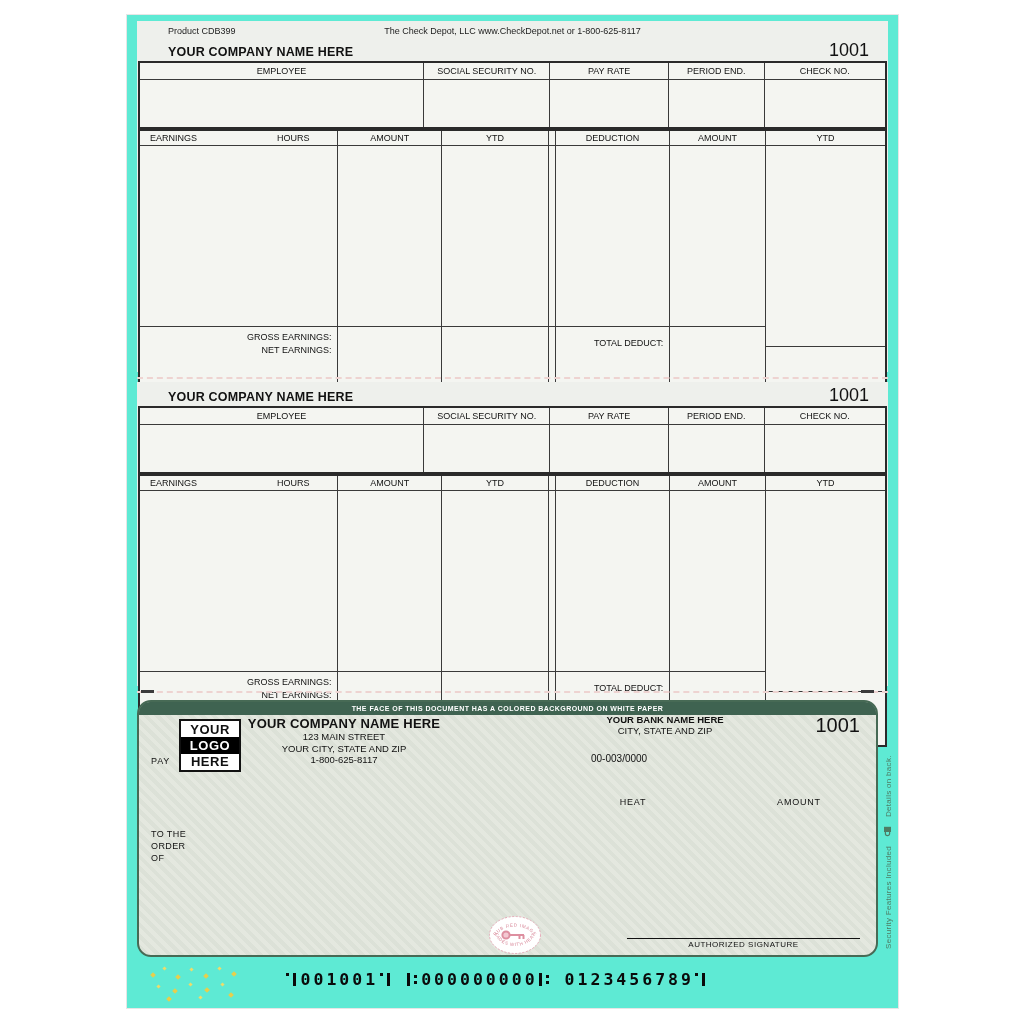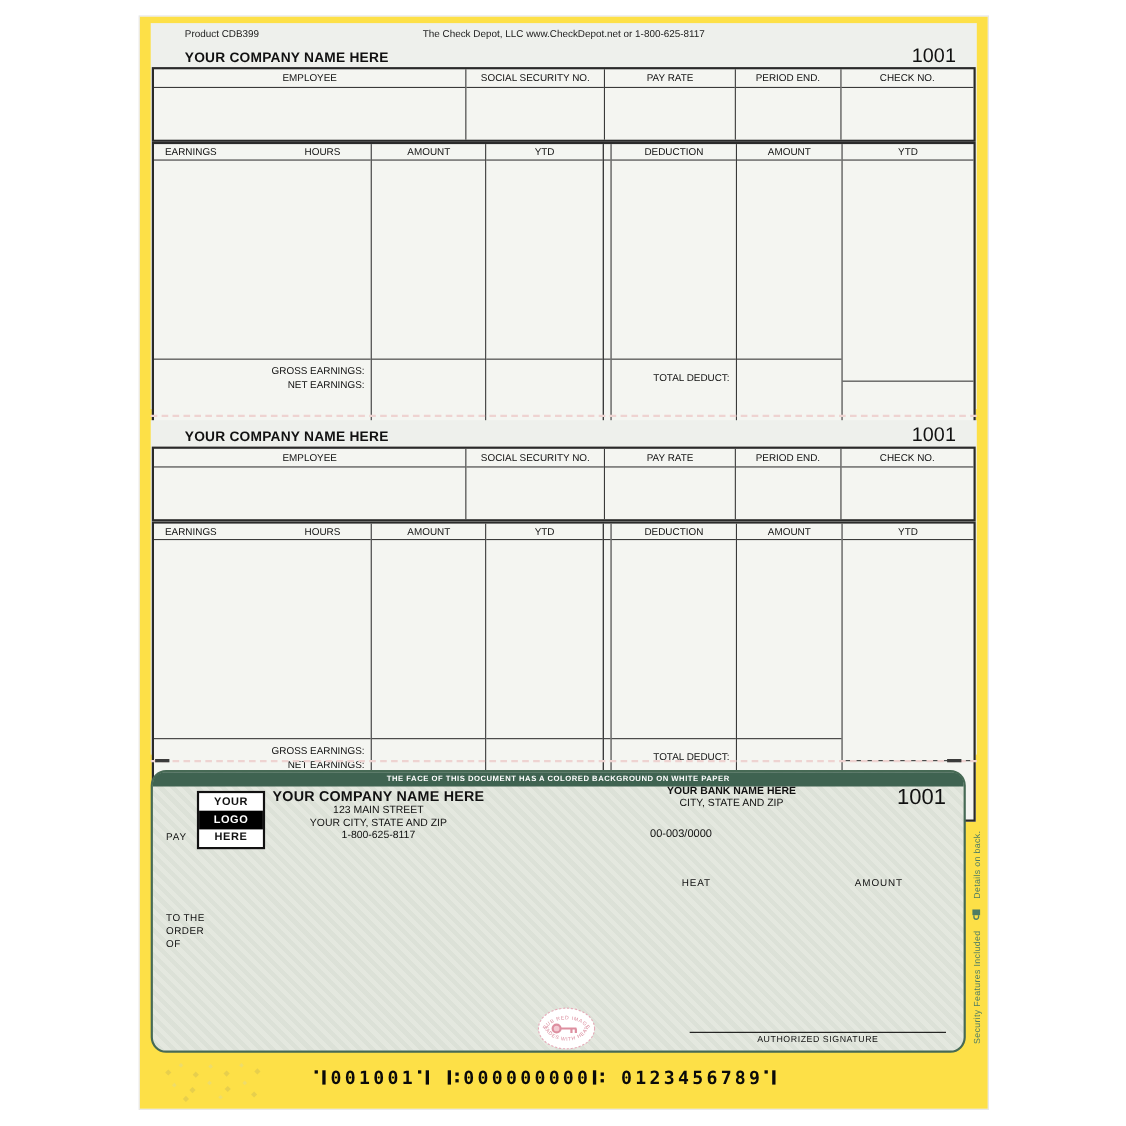--- a/index.html
+++ b/index.html
@@ -1,18 +1,18 @@
 <!DOCTYPE html>
 <html><head>
 <meta charset="utf-8">
 <style>
   html,body{margin:0;padding:0;background:#ffffff;}
   #canvas{position:relative;width:1024px;height:1024px;background:#fff;overflow:hidden;
           font-family:"Liberation Sans",sans-serif;color:#111;}
-  .page{position:absolute;left:127px;top:15px;width:771px;height:993px;background:#fde047;
+  .page{position:absolute;left:127px;top:15px;width:771px;height:993px;background:#5eead4;
         outline:1px solid #e6e6e6;}
 
   
   .stub{position:absolute;left:10px;width:751px;background:#eef0ec;}
   .stub-1{top:6px;height:351px;}
   .stub-2{top:367px;height:304px;}
   .stub-product-row{position:relative;height:14px;padding-top:5px;font-size:9px;color:#222;}
   .product-code{position:absolute;left:31px;top:5px;}
   .vendor-info{position:absolute;left:0;right:0;top:5px;text-align:center;}
   .company-row{display:flex;justify-content:space-between;align-items:flex-end;
@@ -51,21 +51,21 @@
   .check{position:absolute;left:10px;top:685px;width:741px;height:257px;box-sizing:border-box;
          border:2px solid #476a55;border-radius:14px;
          background-color:#e2e6dd;
          background-image:repeating-linear-gradient(45deg,rgba(255,255,255,.07) 0 4px,rgba(110,135,115,.05) 4px 8px);}
   .check-banner{position:absolute;top:0;left:0;right:0;height:13px;background:#3f6351;
         border-radius:11px 11px 0 0;color:#fff;font-size:7px;line-height:13px;
         text-align:center;letter-spacing:.45px;font-weight:bold;}
   .logo-box{position:absolute;left:40px;top:17px;width:62px;height:53px;border:2px solid #111;
         background:#fff;display:grid;grid-template-rows:1fr 1fr 1fr;box-sizing:border-box;}
   .logo-box span{display:flex;align-items:center;justify-content:center;
-        font-size:10px;font-weight:bold;letter-spacing:.5px;}
+        font-size:13px;font-weight:bold;letter-spacing:.5px;}
   .logo-inv{background:#000;color:#fff;}
   .company-block{position:absolute;left:105px;top:14px;width:200px;text-align:center;}
   .company-name{font-size:13px;font-weight:bold;letter-spacing:.2px;}
   .company-line{font-size:9.5px;line-height:11.5px;}
   .bank-block{position:absolute;left:441px;top:12px;width:170px;text-align:center;}
   .bank-name{font-size:9.5px;font-weight:bold;}
   .bank-line{font-size:9.5px;line-height:11px;}
   .check-number{position:absolute;right:16px;top:12px;font-size:20px;}
   .fraction{position:absolute;left:452px;top:51px;width:90px;font-size:10px;}
   .pay-label{position:absolute;left:12px;top:54px;font-size:9px;letter-spacing:.8px;}

